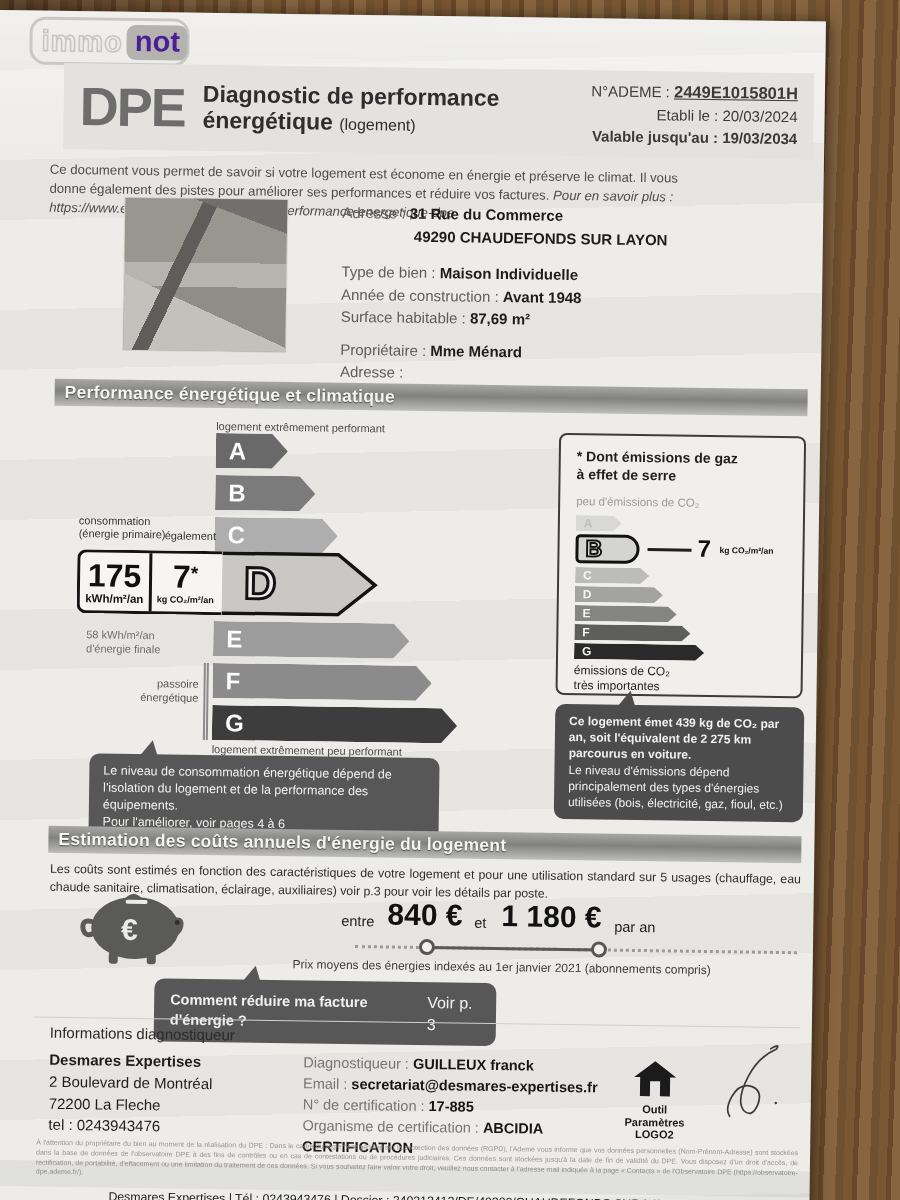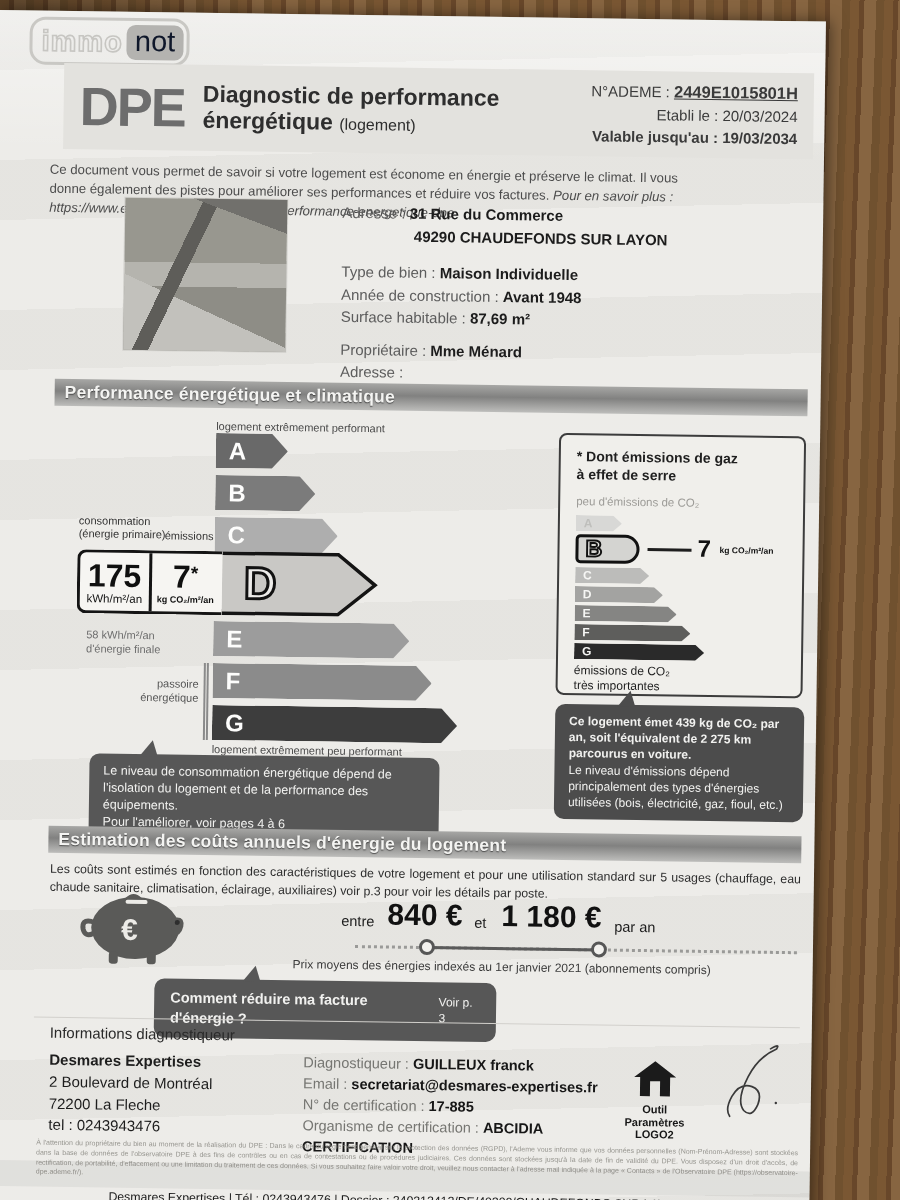--- a/index.html
+++ b/index.html
@@ -22,21 +22,21 @@
     box-shadow: 4px 0 16px rgba(0,0,0,.5);
     color:#2a2a2a;
   }
   .pre{ white-space:pre-line; }
 
   
   .immonot{ position:absolute; left:30px; top:6px; width:160px; height:48px;
     border:3px solid #c9c8c4; border-radius:16px; display:flex; align-items:center; padding:0 9px; }
   .immonot .immo{ font-size:29px; font-weight:bold; letter-spacing:1px; color:transparent;
     -webkit-text-stroke:1.6px #c7c6c2; }
-  .immonot .not{ margin-left:4px; background:#b4b3b0; color:#0f172a; font-size:29px; font-weight:normal;
+  .immonot .not{ margin-left:4px; background:#b4b3b0; color:#4c1d95; font-size:29px; font-weight:bold;
     border-radius:9px; padding:0 8px 2px; }
 
   
   .dpe-header{ position:absolute; left:65px; top:52px; width:750px; height:86px;
     background:#e3e2de; display:flex; align-items:center; padding:0 16px; }
   .dpe-logo{ font-size:54px; font-weight:800; color:#6d6d6d; letter-spacing:-2px; margin-right:18px; }
   .dpe-title{ font-size:23px; font-weight:bold; color:#2e2e2e; line-height:1.12; }
   .dpe-title .suffix{ font-weight:normal; font-size:16px; }
   .header-right{ margin-left:auto; text-align:right; font-size:15px; color:#3a3a3a; line-height:1.5; }
   .header-right .ademe-value{ font-weight:bold; text-decoration:underline; font-size:16.5px; }
@@ -84,21 +84,21 @@
   .conso-label{ position:absolute; left:86px; top:503px; font-size:11px; color:#333; line-height:1.2; }
   .emis-label{ position:absolute; left:172px; top:517px; font-size:11px; color:#333; }
 
   .ind-box{ position:absolute; left:85px; top:538px; width:145px; height:64px; display:flex;
     background:#f6f5f2; border:3px solid #141414; border-radius:9px 0 0 9px; border-right:none; }
   .ind-cell{ display:flex; flex-direction:column; align-items:center; justify-content:center; }
   .cell-energy{ width:72px; border-right:3px solid #141414; }
   .cell-co2{ width:67px; }
   .big-val{ font-size:32px; font-weight:800; color:#101010; line-height:1; }
   .sup-star{ font-size:19px; vertical-align:8px; font-weight:800; }
-  .small-unit{ font-size:11.5px; font-weight:normal; color:#101010; margin-top:1px; }
+  .small-unit{ font-size:11.5px; font-weight:bold; color:#101010; margin-top:1px; }
   .tiny-unit{ font-size:9px; font-weight:bold; color:#101010; margin-top:2px; }
   .d-arrow-svg{ position:absolute; left:230px; top:538px; }
   .d-letter{ position:absolute; left:252px; top:544px; font-size:45px; font-weight:800;
     color:#edecea; -webkit-text-stroke:3px #121212; }
 
   .finale-note{ position:absolute; left:95px; top:616px; font-size:11px; color:#6e6e6e; line-height:1.3; }
   .passoire{ position:absolute; left:118px; top:664px; width:90px; text-align:right; font-size:11px; color:#555; line-height:1.3; }
   .passoire-bracket{ position:absolute; left:213px; top:650px; height:77px; width:5px;
     border-left:2px solid #8a8a8a; border-right:2px solid #8a8a8a; }
 
@@ -108,21 +108,21 @@
   .callout::before{ content:""; position:absolute; top:-14px; width:0; height:0;
     border-left:13px solid transparent; border-right:5px solid transparent; border-bottom:16px solid #575757; }
   .callout-energy{ left:100px; top:742px; width:350px; }
   .callout-energy::before{ left:50px; }
   .callout-ges{ left:565px; top:686px; width:249px; background:#4c4c4c; font-size:12px; }
   .callout-ges::before{ left:62px; border-bottom-color:#4c4c4c; }
   .callout-ges .cb{ font-weight:bold; }
   .callout-reduce{ left:168px; top:966px; width:342px; display:flex; align-items:baseline; gap:6px; padding:10px 16px; }
   .callout-reduce::before{ left:88px; }
   .callout-reduce .q{ font-size:14.5px; font-weight:bold; }
-  .callout-reduce .ref{ font-size:12px; }
+  .callout-reduce .ref{ font-size:16px; }
 
   
   .ges-panel{ position:absolute; left:565px; top:415px; width:247px; height:262px;
     background:#f0efeb; border:2px solid #3c3c3c; border-radius:8px; }
   .ges-title{ position:absolute; left:16px; top:12px; font-size:14px; font-weight:bold; color:#1f1f1f; line-height:1.3; }
   .ges-low{ position:absolute; left:16px; top:60px; font-size:11.5px; color:#9c9b97; }
   .g-arrow{ position:absolute; left:16px; height:16px; display:flex; align-items:center; padding-left:8px;
     color:#f6f6f4; font-weight:bold; font-size:12px;
     clip-path:polygon(0 0, calc(100% - 9px) 0, 100% 50%, calc(100% - 9px) 100%, 0 100%); }
   .ga{ top:80px;  width:46px;  background:#d8d8d6; color:#bfbfbc; }
@@ -231,21 +231,21 @@
     </div>
   <div class="e-arrow ef">
       <span>F</span>
     </div>
   <div class="e-arrow eg">
       <span>G</span>
     </div>
 
   <div class="conso-label pre">consommation
 (énergie primaire)</div>
-  <div class="emis-label">émissions</div>
+  <div class="emis-label">également</div>
 
   <div class="ind-box">
     <div class="ind-cell cell-energy">
       <div class="big-val">175</div>
       <div class="small-unit">kWh/m²/an</div>
     </div>
     <div class="ind-cell cell-co2">
       <div class="big-val"><span>7</span><span class="sup-star">*</span></div>
       <div class="tiny-unit">kg CO₂/m²/an</div>
     </div>

